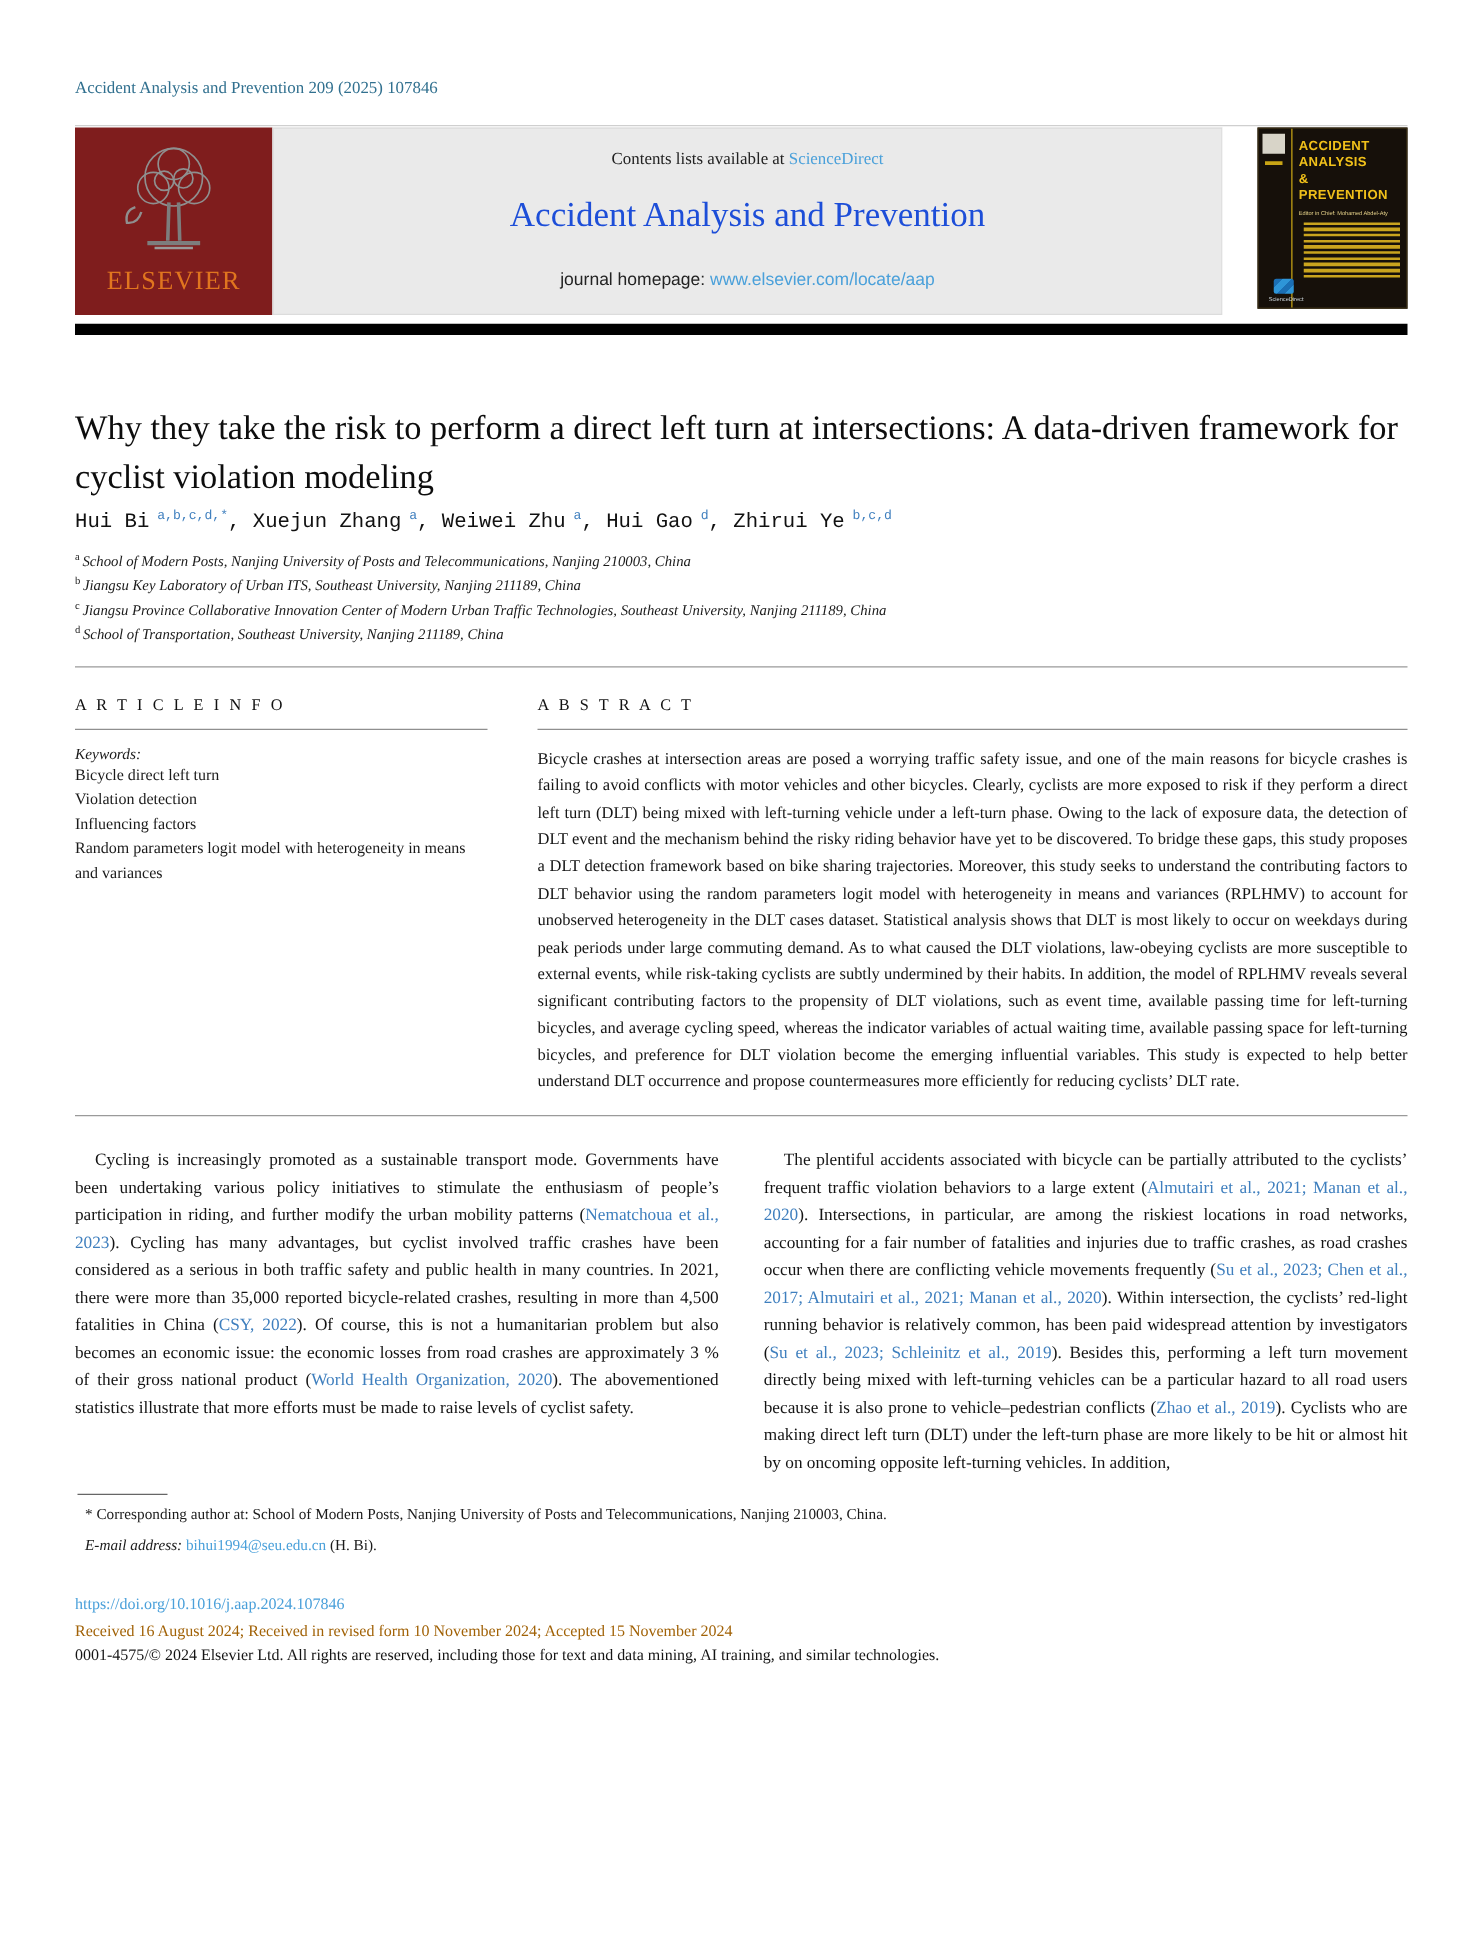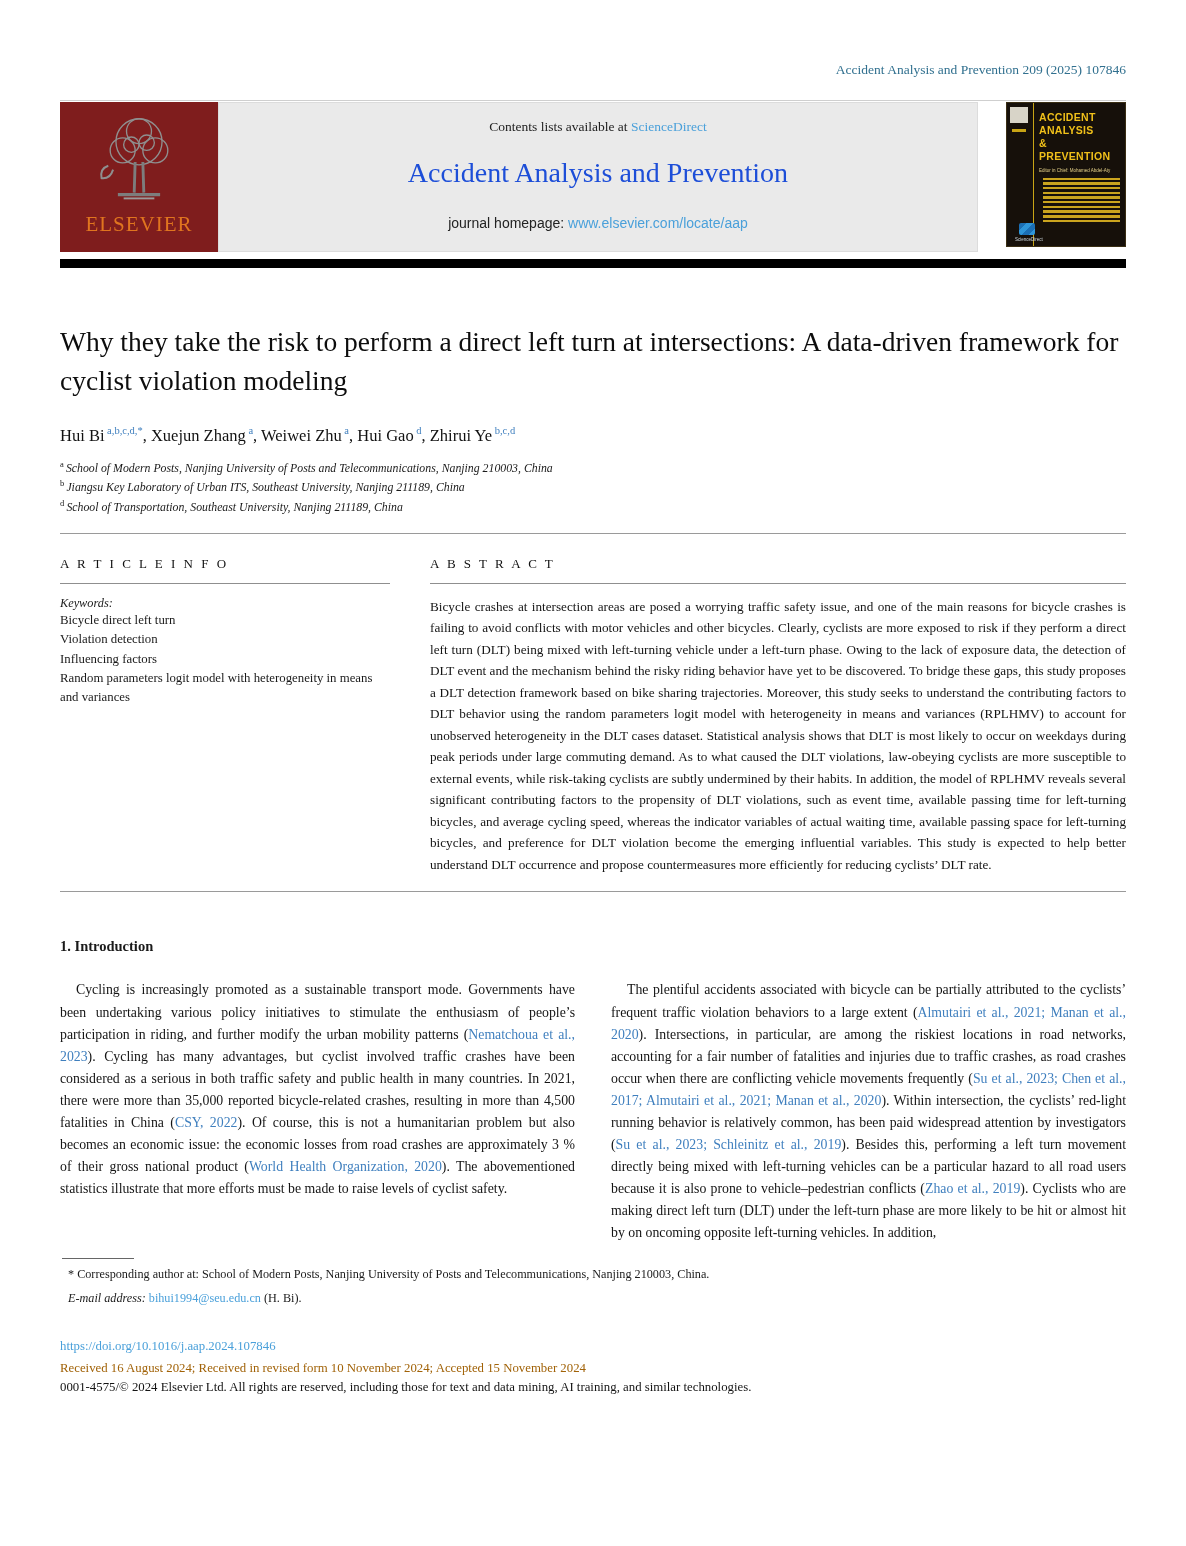--- a/index.html
+++ b/index.html
@@ -4,21 +4,21 @@
 <style>
   * { margin:0; padding:0; box-sizing:border-box; }
   html,body { background:#ffffff; }
   .page {
     width:1186px; height:1546px; margin:0 auto; background:#fff;
     font-family:"Liberation Serif", serif; color:#1a1a1a; position:relative; overflow:hidden;
   }
   .content { margin:0 60px; width:1066px; }
 
   
-  .journal-ref { padding-top:62px; text-align:right; font-size:13.5px; color:#31708f; }
+  .journal-ref { padding-top:62px; text-align:left; font-size:13.5px; color:#31708f; }
 
   
   .banner { margin-top:22px; display:flex; border-top:1px solid #cfcfcf; padding-top:1px; height:152px; }
   .logo-block { width:158px; background:#7f1d1d; display:flex; flex-direction:column; align-items:center; padding-top:8px; }
   .logo-tree { width:96px; height:100px; }
   .elsevier-word { font-size:21px; letter-spacing:1px; color:#e0751f; margin-top:2px; font-family:"Liberation Serif", serif; }
   .gray-box { flex:1; background:#eaeaea; border:1px solid #dcdcdc; text-align:center; padding-top:16px; }
   .contents-line { font-size:13.5px; color:#222; }
   .banner-title { font-size:28px; color:#1d4ed8; margin-top:22px; font-family:"Liberation Serif", serif; }
   .homepage-line { font-size:14px; margin-top:26px; font-family:"Liberation Sans", sans-serif; color:#222; }
@@ -34,21 +34,21 @@
   .cover-topics div { height:2.5px; background:#caa41e; margin:2.2px 0 0 4px; }
   .cover-bottom { position:absolute; left:-24px; top:112px; }
   .cover-logo { width:16px; height:12px; background:
       linear-gradient(135deg, #1b6fb5 25%, #2e95d8 25%, #2e95d8 50%, #1b6fb5 50%, #1b6fb5 75%, #2e95d8 75%); border-radius:2px; margin-left:4px; }
   .cover-sd { color:#cfd8de; font-size:4.5px; font-family:"Liberation Sans", sans-serif; margin-top:2px; }
 
   .black-bar { margin-top:7px; height:9px; background:#000; }
 
   
   .paper-title { margin-top:54px; font-size:27.5px; line-height:1.43; color:#0d0d0d; }
-  .authors { margin-top:24px; font-size:16.5px; color:#111; }
+  .authors { margin-top:6px; font-size:16.5px; color:#111;font-family:Liberation Mono, monospace; }
   .authors sup { font-size:10.5px; }
   .affiliations { margin-top:13px; font-style:italic; font-size:11.8px; line-height:1.55; color:#1a1a1a; }
   .affiliations sup { font-style:normal; font-size:8.5px; }
 
   .rule-full { border:none; border-top:1px solid #9a9a9a; margin-top:17px; }
 
   
   .info-abstract { display:flex; gap:40px; padding-top:22px; }
   .info-col { width:330px; flex:none; }
   .abs-col { flex:1; }
@@ -148,20 +148,21 @@
 
     <div class="black-bar"></div>
 
     <h1 class="paper-title" style="font-weight:normal;">Why they take the risk to perform a direct left turn at intersections: A data-driven framework for cyclist violation modeling</h1>
 
     <div class="authors"><span>Hui Bi</span><sup class="cite"> a,b,c,d,*</sup><span>, Xuejun Zhang</span><sup class="cite"> a</sup><span>, Weiwei Zhu</span><sup class="cite"> a</sup><span>, Hui Gao</span><sup class="cite"> d</sup><span>, Zhirui Ye</span><sup class="cite"> b,c,d</sup></div>
 
     <div class="affiliations">
       <div><sup>a </sup><span>School of Modern Posts, Nanjing University of Posts and Telecommunications, Nanjing 210003, China</span></div>
       <div><sup>b </sup><span>Jiangsu Key Laboratory of Urban ITS, Southeast University, Nanjing 211189, China</span></div>
+      <div><sup>c </sup><span>Jiangsu Province Collaborative Innovation Center of Modern Urban Traffic Technologies, Southeast University, Nanjing 211189, China</span></div>
       <div><sup>d </sup><span>School of Transportation, Southeast University, Nanjing 211189, China</span></div>
     </div>
 
     <hr class="rule-full">
 
     <div class="info-abstract">
       <div class="info-col">
         <div class="sec-heading">A R T I C L E  I N F O</div>
         <hr class="sub-rule">
         <div class="keywords-label">Keywords:</div>
@@ -172,21 +173,20 @@
       </div>
       <div class="abs-col">
         <div class="sec-heading">A B S T R A C T</div>
         <hr class="sub-rule">
         <div class="abstract-text">Bicycle crashes at intersection areas are posed a worrying traffic safety issue, and one of the main reasons for bicycle crashes is failing to avoid conflicts with motor vehicles and other bicycles. Clearly, cyclists are more exposed to risk if they perform a direct left turn (DLT) being mixed with left-turning vehicle under a left-turn phase. Owing to the lack of exposure data, the detection of DLT event and the mechanism behind the risky riding behavior have yet to be discovered. To bridge these gaps, this study proposes a DLT detection framework based on bike sharing trajectories. Moreover, this study seeks to understand the contributing factors to DLT behavior using the random parameters logit model with heterogeneity in means and variances (RPLHMV) to account for unobserved heterogeneity in the DLT cases dataset. Statistical analysis shows that DLT is most likely to occur on weekdays during peak periods under large commuting demand. As to what caused the DLT violations, law-obeying cyclists are more susceptible to external events, while risk-taking cyclists are subtly undermined by their habits. In addition, the model of RPLHMV reveals several significant contributing factors to the propensity of DLT violations, such as event time, available passing time for left-turning bicycles, and average cycling speed, whereas the indicator variables of actual waiting time, available passing space for left-turning bicycles, and preference for DLT violation become the emerging influential variables. This study is expected to help better understand DLT occurrence and propose countermeasures more efficiently for reducing cyclists’ DLT rate.</div>
       </div>
     </div>
 
     <hr class="rule-mid">
 
-    <div class="section-heading">1.  Introduction</div>
 
     <div class="body-cols">
       <div class="col">
         <p><span>Cycling is increasingly promoted as a sustainable transport mode. Governments have been undertaking various policy initiatives to stimulate the enthusiasm of people’s participation in riding, and further modify the urban mobility patterns (</span><span class="cite">Nematchoua et al., 2023</span><span>). Cycling has many advantages, but cyclist involved traffic crashes have been considered as a serious in both traffic safety and public health in many countries. In 2021, there were more than 35,000 reported bicycle-related crashes, resulting in more than 4,500 fatalities in China (</span><span class="cite">CSY, 2022</span><span>). Of course, this is not a humanitarian problem but also becomes an economic issue: the economic losses from road crashes are approximately 3 % of their gross national product (</span><span class="cite">World Health Organization, 2020</span><span>). The abovementioned statistics illustrate that more efforts must be made to raise levels of cyclist safety.</span></p>
       </div>
       <div class="col">
         <p><span>The plentiful accidents associated with bicycle can be partially attributed to the cyclists’ frequent traffic violation behaviors to a large extent (</span><span class="cite">Almutairi et al., 2021; Manan et al., 2020</span><span>). Intersections, in particular, are among the riskiest locations in road networks, accounting for a fair number of fatalities and injuries due to traffic crashes, as road crashes occur when there are conflicting vehicle movements frequently (</span><span class="cite">Su et al., 2023; Chen et al., 2017; Almutairi et al., 2021; Manan et al., 2020</span><span>). Within intersection, the cyclists’ red-light running behavior is relatively common, has been paid widespread attention by investigators (</span><span class="cite">Su et al., 2023; Schleinitz et al., 2019</span><span>). Besides this, performing a left turn movement directly being mixed with left-turning vehicles can be a particular hazard to all road users because it is also prone to vehicle–pedestrian conflicts (</span><span class="cite">Zhao et al., 2019</span><span>). Cyclists who are making direct left turn (DLT) under the left-turn phase are more likely to be hit or almost hit by on oncoming opposite left-turning vehicles. In addition,</span></p>
       </div>
     </div>
 

